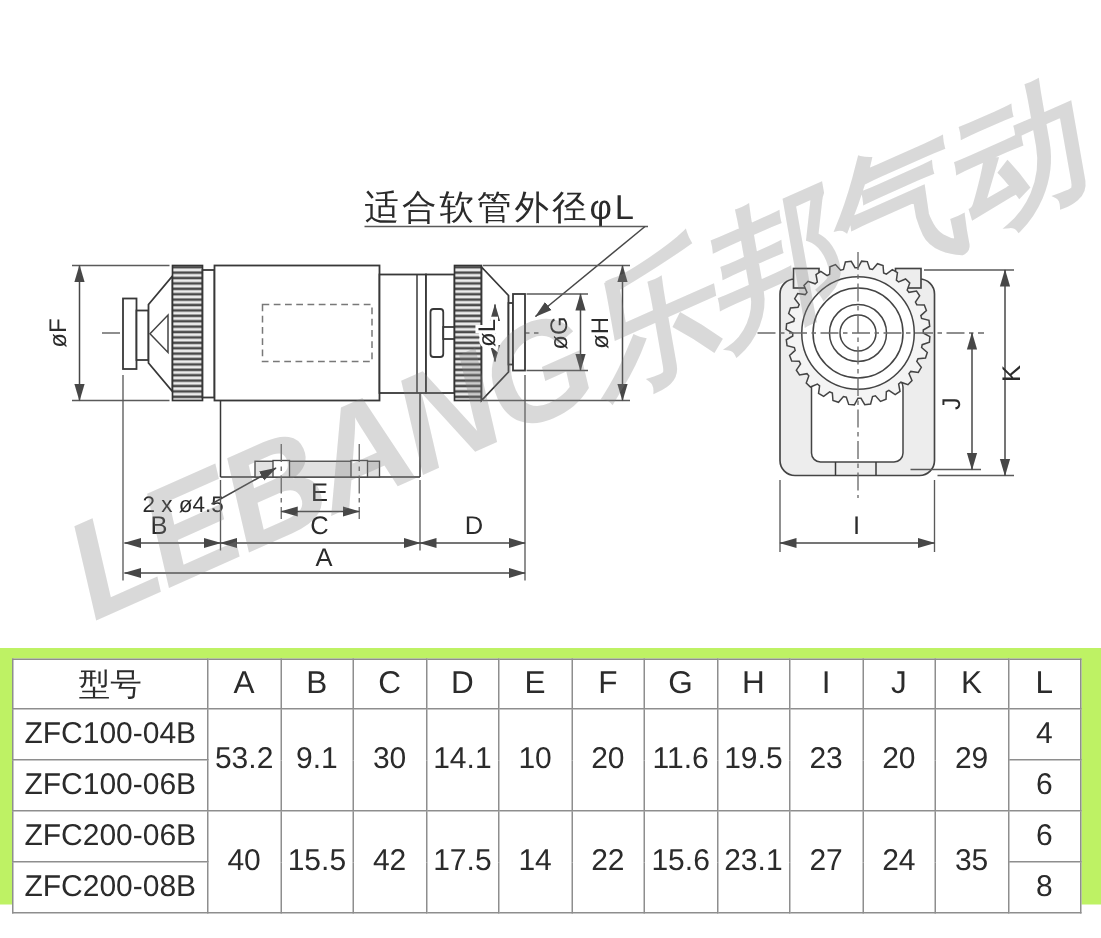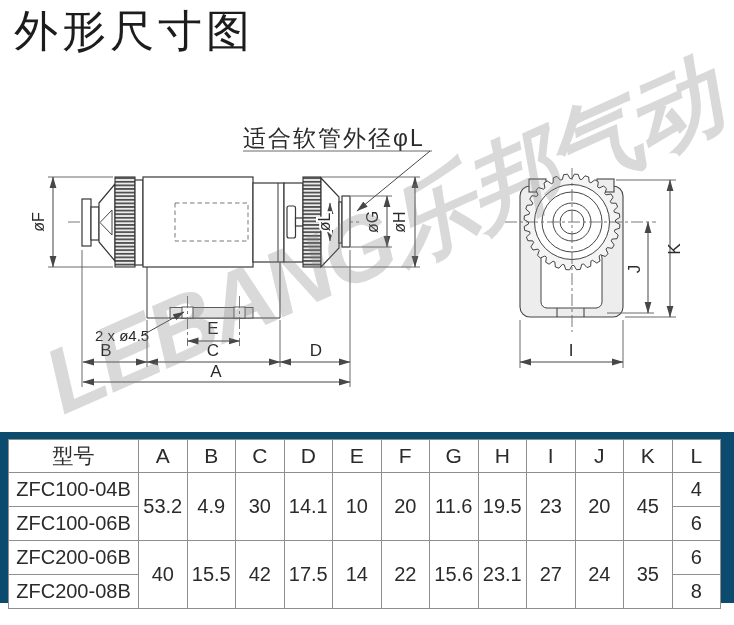--- a/index.html
+++ b/index.html
@@ -24,34 +24,33 @@
        marker-start:url(#arrS);marker-end:url(#arrE);}
   .ext{stroke:#5a5a5a;stroke-width:0.9;fill:none;}
   .cl{stroke:#6a6a6a;stroke-width:0.9;fill:none;stroke-dasharray:12 3 3 3;}
   .dash{stroke:#787878;stroke-width:1;fill:none;stroke-dasharray:4.5 3;}
   .leader{stroke:#474747;stroke-width:1;fill:none;marker-end:url(#arrE);}
   .dimtxt{font-size:17px;}
   .diatxt{font-size:16px;}
   .halo{paint-order:stroke;stroke:#ffffff;stroke-width:4px;}
 
   .band{position:absolute;left:0;top:432px;width:734px;height:171px;
-        background:#0c4a6e;z-index:5;}
+        background:#bef264;z-index:5;}
   .band table{position:absolute;left:8px;top:7px;width:712px;border-collapse:collapse;
         table-layout:fixed;background:#fff;color:#2b2b2b;}
   .band th,.band td{border:1px solid #8e8e8e;text-align:center;vertical-align:middle;
         font-weight:normal;padding:0;overflow:hidden;}
   .band th{height:32px;font-size:21px;}
   .band td{height:33px;font-size:20px;}
 </style>
 </head>
 <body>
 
 <div class="page">
 
-  <div class="title">外形尺寸图</div>
 
   <div class="watermark">LEBANG乐邦气动</div>
 
   <svg class="drawing" width="734" height="433" viewBox="0 0 734 433">
     <defs>
       <marker id="arrE" viewBox="0 0 12 8" refX="11" refY="4" markerWidth="12" markerHeight="8" orient="auto" markerUnits="userSpaceOnUse">
         <path d="M0,0.6 L11.5,4 L0,7.4 Z" fill="#474747"></path>
       </marker>
       <marker id="arrS" viewBox="0 0 12 8" refX="11" refY="4" markerWidth="12" markerHeight="8" orient="auto-start-reverse" markerUnits="userSpaceOnUse">
         <path d="M0,0.6 L11.5,4 L0,7.4 Z" fill="#474747"></path>
@@ -202,30 +201,30 @@
             <th>I</th>
             <th>J</th>
             <th>K</th>
             <th>L</th>
           </tr>
         </thead>
       <tbody>
           <tr>
             <td>ZFC100-04B</td>
             <td rowspan="2">53.2</td>
-            <td rowspan="2">4.9</td>
+            <td rowspan="2">9.1</td>
             <td rowspan="2">30</td>
             <td rowspan="2">14.1</td>
             <td rowspan="2">10</td>
             <td rowspan="2">20</td>
             <td rowspan="2">11.6</td>
             <td rowspan="2">19.5</td>
             <td rowspan="2">23</td>
             <td rowspan="2">20</td>
-            <td rowspan="2">45</td>
+            <td rowspan="2">29</td>
             <td>4</td>
           </tr>
           <tr>
             <td>ZFC100-06B</td>
             <td>6</td>
           </tr>
           <tr>
             <td>ZFC200-06B</td>
             <td rowspan="2">40</td>
             <td rowspan="2">15.5</td>

